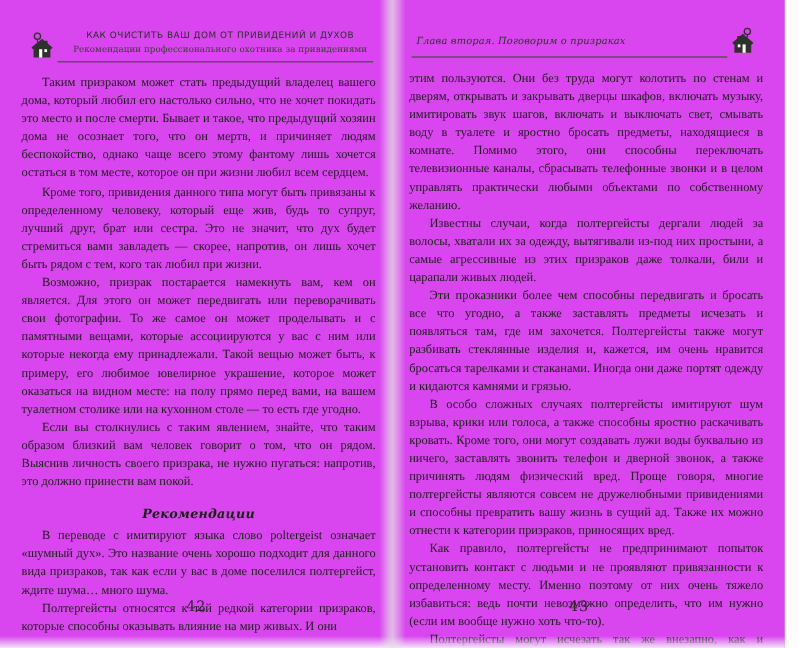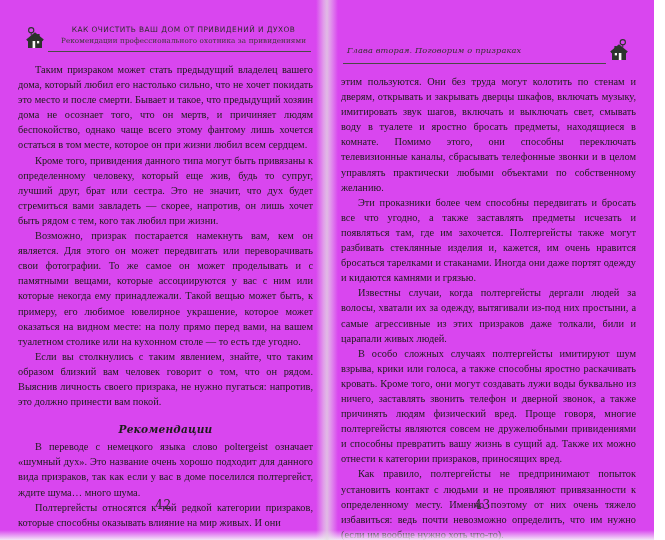--- a/index.html
+++ b/index.html
@@ -36,21 +36,21 @@
     pointer-events: none;
     z-index: 3;
   }
   .page {
     position: relative;
     width: 332px;
     height: 540px;
     box-sizing: border-box;
   }
   .page-left  { padding: 24px 14px 0 18px; }
-  .page-right { padding: 36px 18px 0 14px; }
+  .page-right { padding: 20px 18px 0 14px; }
 
   
   .runhead {
     position: relative;
     height: 34px;
   }
   .runhead-rule {
     position: absolute;
     left: 0;
     right: 0;
@@ -179,21 +179,21 @@
 
     <div class="col">
       <p>Таким призраком может стать предыдущий владелец вашего дома, который любил его настолько сильно, что не хочет покидать это место и после смерти. Бывает и такое, что предыдущий хозяин дома не осознает того, что он мертв, и причиняет людям беспокойство, однако чаще всего этому фантому лишь хочется остаться в том месте, которое он при жизни любил всем сердцем.</p>
       <p>Кроме того, привидения данного типа могут быть привязаны к определенному человеку, который еще жив, будь то супруг, лучший друг, брат или сестра. Это не значит, что дух будет стремиться вами завладеть — скорее, напротив, он лишь хочет быть рядом с тем, кого так любил при жизни.</p>
       <p>Возможно, призрак постарается намекнуть вам, кем он является. Для этого он может передвигать или переворачивать свои фотографии. То же самое он может проделывать и с памятными вещами, которые ассоциируются у вас с ним или которые некогда ему принадлежали. Такой вещью может быть, к примеру, его любимое ювелирное украшение, которое может оказаться на видном месте: на полу прямо перед вами, на вашем туалетном столике или на кухонном столе — то есть где угодно.</p>
       <p>Если вы столкнулись с таким явлением, знайте, что таким образом близкий вам человек говорит о том, что он рядом. Выяснив личность своего призрака, не нужно пугаться: напротив, это должно принести вам покой.</p>
 
       <div class="section-head">Рекомендации</div>
 
       <p>
-        <span>В переводе с немецкого языка слово </span><span class="it">poltergeist</span><span> означает «шумный дух». Это название очень хорошо подходит для данного вида призраков, так как если у вас в доме поселился полтергейст, ждите шума… много шума.</span>
+        <span>В переводе с имитируют языка слово </span><span class="it">poltergeist</span><span> означает «шумный дух». Это название очень хорошо подходит для данного вида призраков, так как если у вас в доме поселился полтергейст, ждите шума… много шума.</span>
       </p>
       <p>Полтергейсты относятся к той редкой категории призраков, которые способны оказывать влияние на мир живых. И они</p>
     </div>
 
     <div class="folio">42</div>
   </div>
 
   <div class="page page-right">
 
     <div class="runhead runhead-right">
@@ -207,22 +207,22 @@
         <path d="M7.2 6.6 L7.2 9.4" stroke="#2c332c" stroke-width="1"></path>
       </svg>
       <div class="runhead-text">
         <div class="rh-chapter">Глава вторая. Поговорим о призраках</div>
       </div>
       <div class="runhead-rule"></div>
     </div>
 
     <div class="col">
       <p class="cont">этим пользуются. Они без труда могут колотить по стенам и дверям, открывать и закрывать дверцы шкафов, включать музыку, имитировать звук шагов, включать и выключать свет, смывать воду в туалете и яростно бросать предметы, находящиеся в комнате. Помимо этого, они способны переключать телевизионные каналы, сбрасывать телефонные звонки и в целом управлять практически любыми объектами по собственному желанию.</p>
+      <p>Известны случаи, когда полтергейсты дергали людей за волосы, хватали их за одежду, вытягивали из-под них простыни, а самые агрессивные из этих призраков даже толкали, били и царапали живых людей.</p>
       <p>Эти проказники более чем способны передвигать и бросать все что угодно, а также заставлять предметы исчезать и появляться там, где им захочется. Полтергейсты также могут разбивать стеклянные изделия и, кажется, им очень нравится бросаться тарелками и стаканами. Иногда они даже портят одежду и кидаются камнями и грязью.</p>
-      <p>Известны случаи, когда полтергейсты дергали людей за волосы, хватали их за одежду, вытягивали из-под них простыни, а самые агрессивные из этих призраков даже толкали, били и царапали живых людей.</p>
       <p>В особо сложных случаях полтергейсты имитируют шум взрыва, крики или голоса, а также способны яростно раскачивать кровать. Кроме того, они могут создавать лужи воды буквально из ничего, заставлять звонить телефон и дверной звонок, а также причинять людям физический вред. Проще говоря, многие полтергейсты являются совсем не дружелюбными привидениями и способны превратить вашу жизнь в сущий ад. Также их можно отнести к категории призраков, приносящих вред.</p>
       <p>Как правило, полтергейсты не предпринимают попыток установить контакт с людьми и не проявляют привязанности к определенному месту. Именно поэтому от них очень тяжело избавиться: ведь почти невозможно определить, что им нужно (если им вообще нужно хоть что-то).</p>
       <p>Полтергейсты могут исчезать так же внезапно, как и появились. Не существует какой-то конкретной причины или за-</p>
     </div>
 
     <div class="folio">43</div>
   </div>
 
   <div class="gutter"></div>
   <div class="scan-edge"></div>

